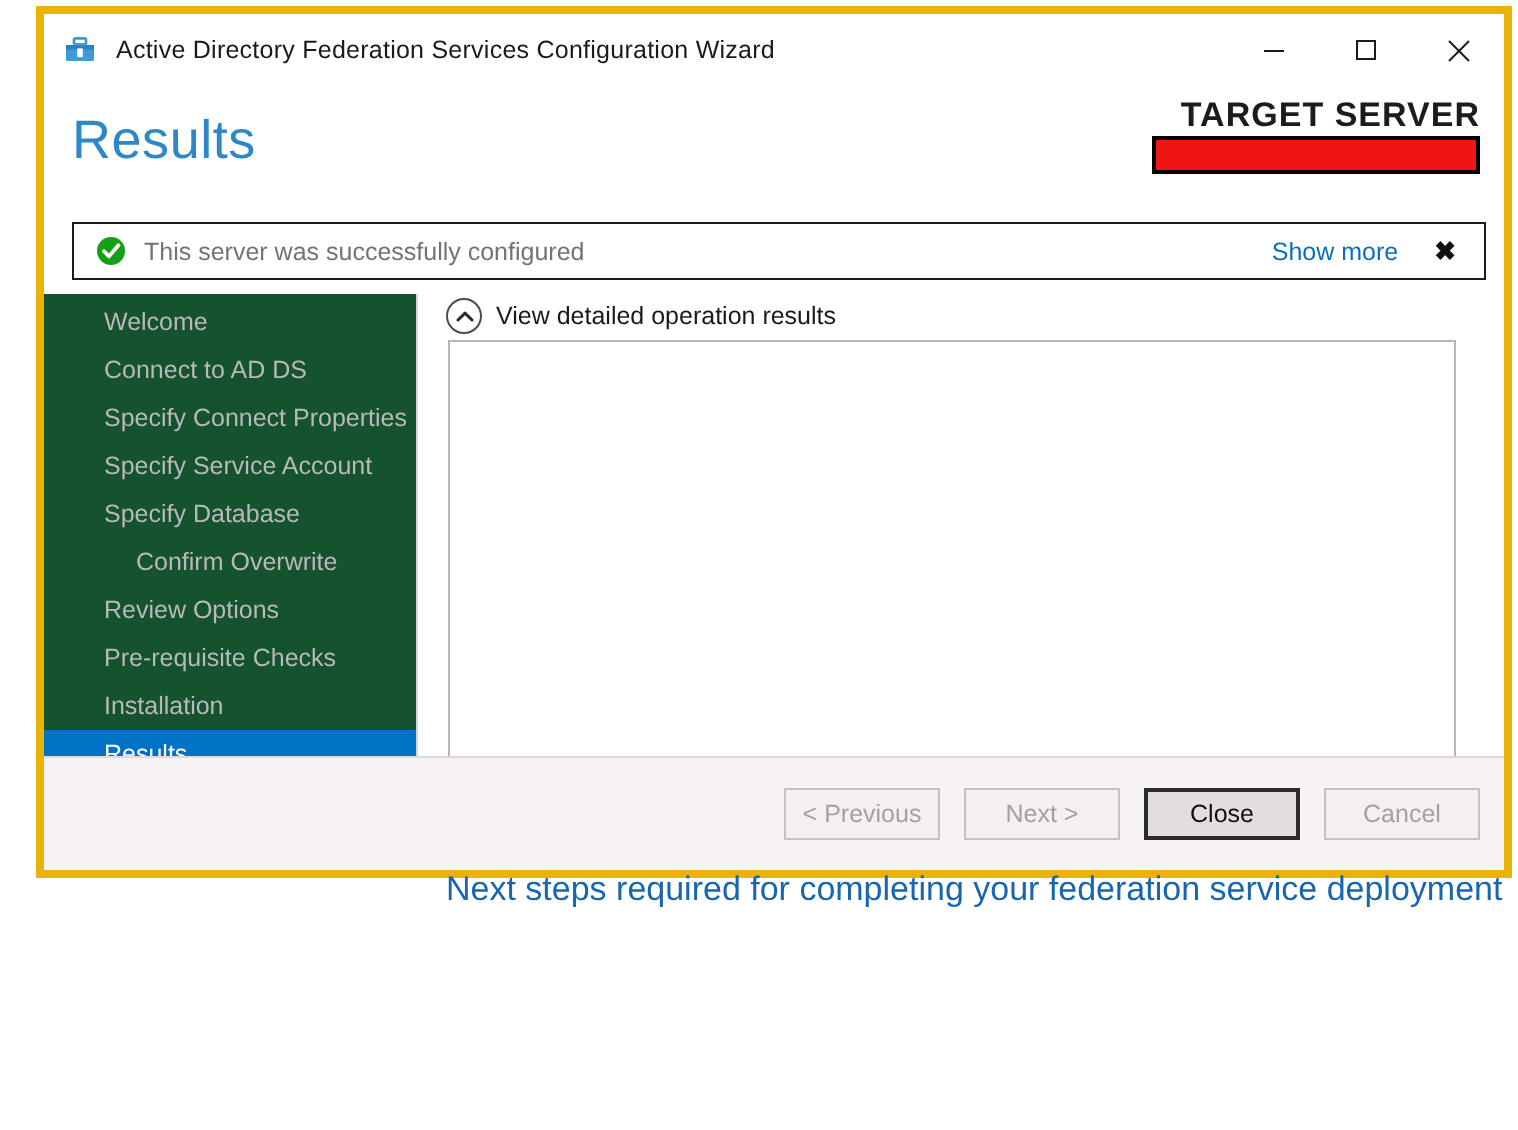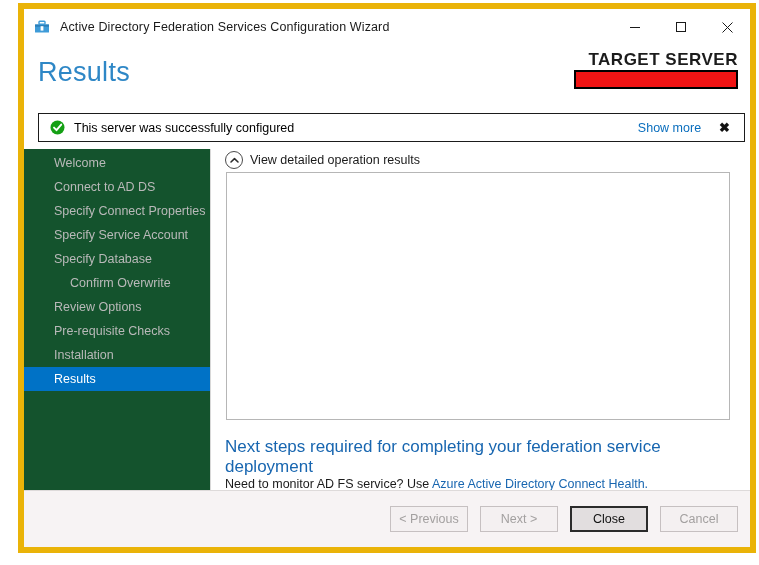--- a/index.html
+++ b/index.html
@@ -19,23 +19,23 @@
     height: 565px;
     box-sizing: border-box;
     background: #ffffff;
     overflow: hidden;
   }
   .win-frame {
     position: absolute;
     left: 18px;
     top: 3px;
     width: 738px;
-    height: 550px;
-    box-sizing: border-box;
-    border: 6px solid #eab308;
+    height: 436px;
+    box-sizing: border-box;
+    border: 4px solid #eab308;
     background: #ffffff;
   }
 
   
   .titlebar {
     position: absolute;
     left: 0;
     top: 0;
     right: 0;
     height: 36px;
@@ -130,21 +130,21 @@
   }
   .notice-icon {
     width: 15px;
     height: 15px;
     margin-left: 11px;
     margin-right: 9px;
     flex: none;
   }
   .notice-text {
     font-size: 12.5px;
-    color: #000000;
+    color: #737373;
     flex: 1;
   }
   .notice-link {
     font-size: 12.5px;
     color: #0a6ebd;
     cursor: pointer;
     margin-right: 18px;
   }
   .notice-close {
     font-size: 13px;
@@ -363,21 +363,20 @@
               <path d="M1 5 L4.5 1.6 L8 5" fill="none" stroke="#2b2b2b" stroke-width="1.5" stroke-linecap="round" stroke-linejoin="round"></path>
             </svg>
           </span>
           <span class="detail-toggle-label">View detailed operation results</span>
         </div>
 
         <div class="detail-panel"></div>
 
         <div class="next-steps-link">Next steps required for completing your federation service deployment</div>
 
-        <div class="monitor-line"><span>Need to monitor AD FS service? Use </span><span class="lnk">Azure Active Directory Connect Health.</span></div>
 
       </div>
     </div>
 
     <div class="footer">
       <button class="btn">&lt; Previous</button>
       <button class="btn">Next &gt;</button>
       <button class="btn default">Close</button>
       <button class="btn">Cancel</button>
     </div>

